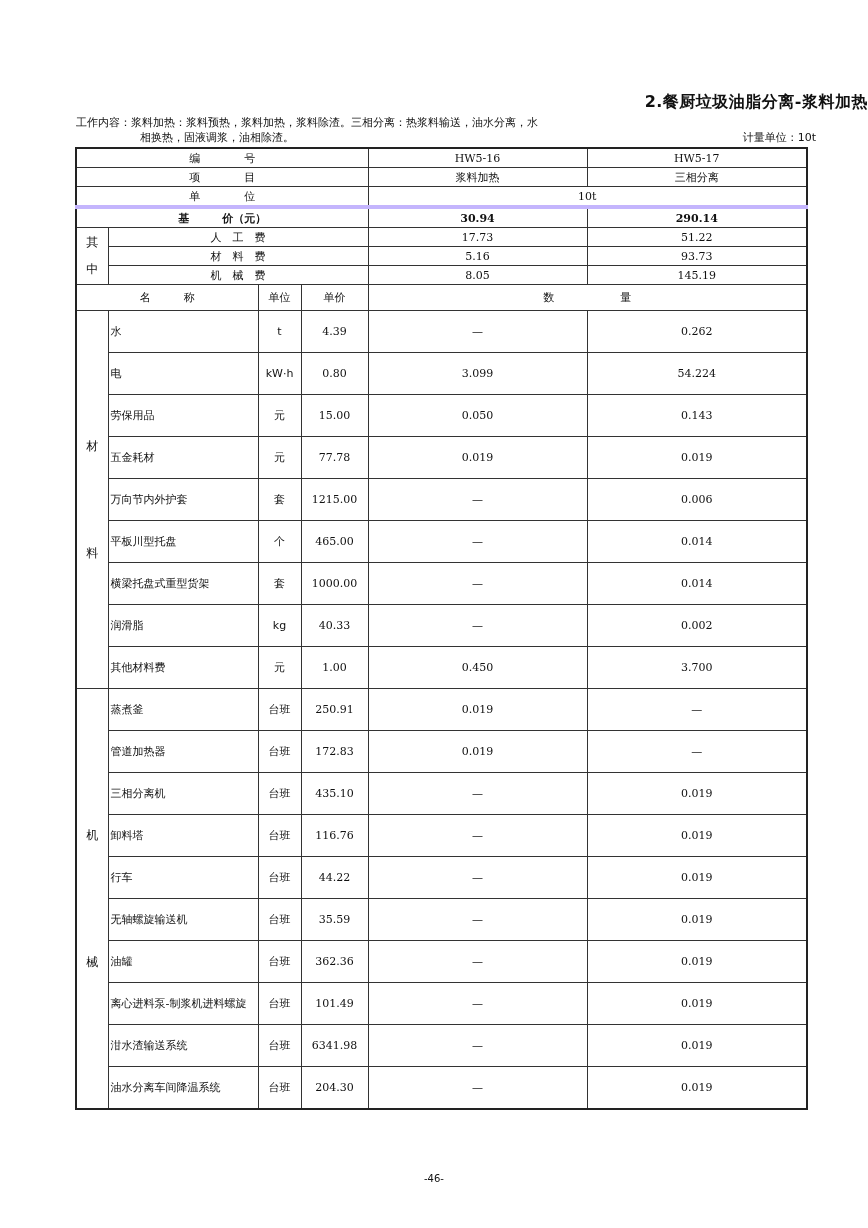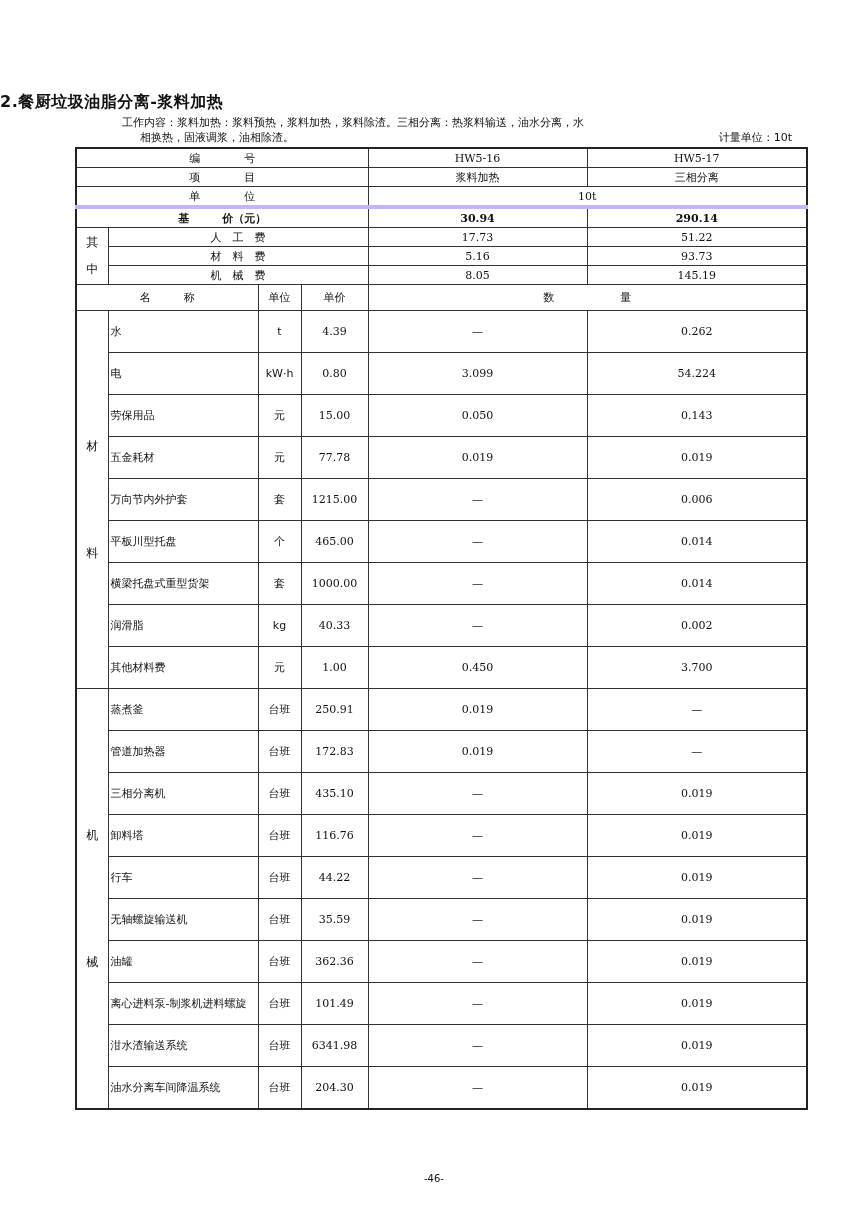--- a/index.html
+++ b/index.html
@@ -1,20 +1,20 @@
 <!DOCTYPE html>
 <html><head>
 <meta charset="utf-8">
 <style>
   html, body { margin: 0; padding: 0; background: #ffffff; }
   body { width: 868px; height: 1228px; position: relative; font-family: "DejaVu Serif", "Liberation Serif", serif; color: #111; }
-  .title { position: absolute; top: 92px; left: 0; width: 868px; text-align: left; font-family: "DejaVu Sans", sans-serif; font-weight: bold; font-size: 16px; letter-spacing: 0.5px; }
-  .work1 { position: absolute; top: 115px; left: 76px; font-size: 11px; font-family: "DejaVu Sans", sans-serif; margin-left: 46px; }
+  .title { position: absolute; top: 92px; left: 0; width: 868px; text-align: right; font-family: "DejaVu Sans", sans-serif; font-weight: bold; font-size: 16px; letter-spacing: 0.5px; }
+  .work1 { position: absolute; top: 115px; left: 76px; font-size: 11px; font-family: "DejaVu Sans", sans-serif; }
   .work2 { position: absolute; top: 130px; left: 140px; font-size: 11px; font-family: Liberation Mono, monospace; }
-  .unit-note { position: absolute; top: 130px; right: 76px; font-size: 11px; font-family: "DejaVu Sans", sans-serif; }
+  .unit-note { position: absolute; top: 130px; right: 52px; font-size: 11px; font-family: "DejaVu Sans", sans-serif; }
   .tbl { position: absolute; left: 75px; top: 147px; width: 731px; border-collapse: collapse; table-layout: fixed; font-size: 11px; }
   .tbl td { border: 1px solid #333; padding: 0 2px; text-align: center; vertical-align: middle; white-space: nowrap; overflow: hidden; }
   .tbl { border: 2px solid #222; }
   .tbl tr.hdr td { height: 18px; }
   .tbl tr.thick-top td { border-top: 4px solid #c4b5fd; }
   .tbl td.bold { font-weight: bold; }
   .tbl td.side { font-family: "DejaVu Sans", sans-serif; font-size: 12px; }
   .tbl td.name { text-align: left; font-family: "DejaVu Sans", sans-serif; white-space: normal; line-height: 13px; }
   .tbl td.cjk { font-family: "DejaVu Sans", sans-serif; }
   .tbl tr.item td { height: 41px; }

